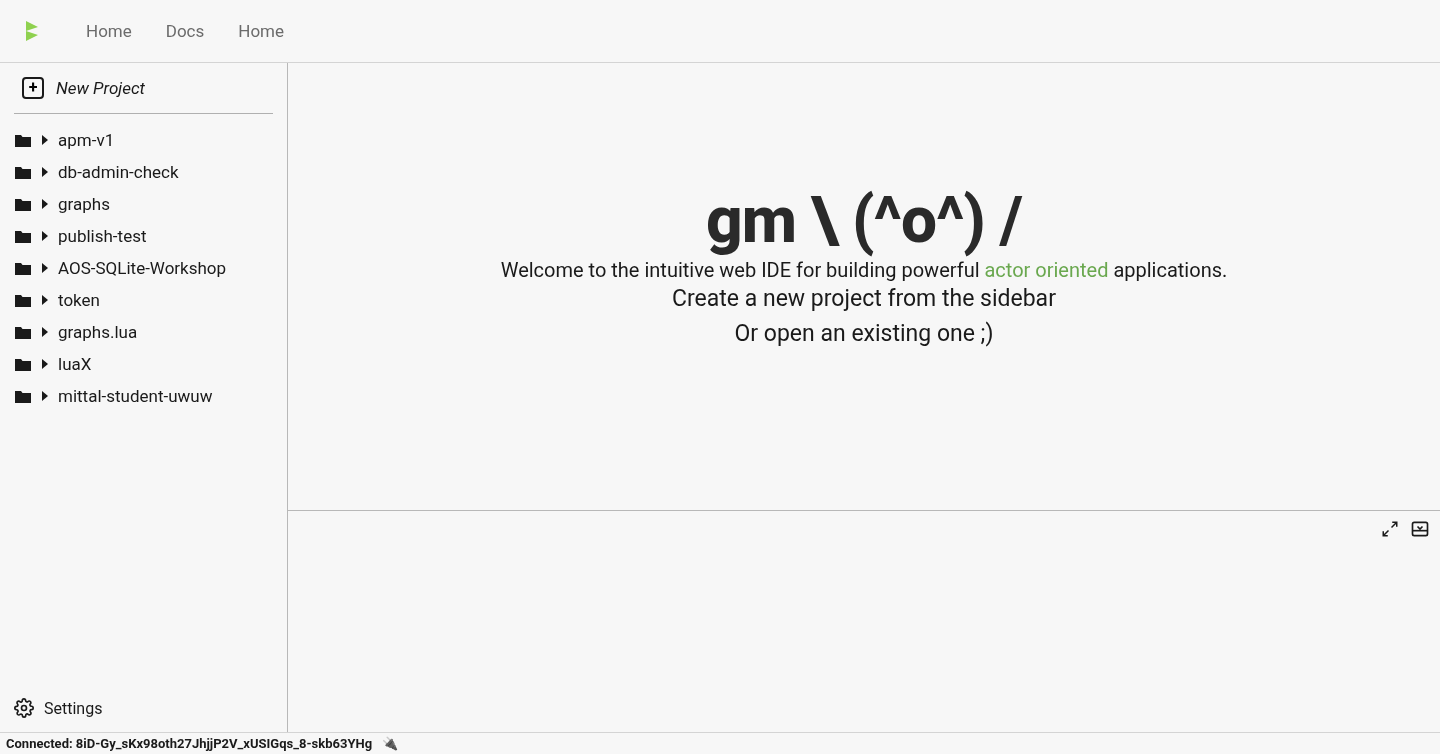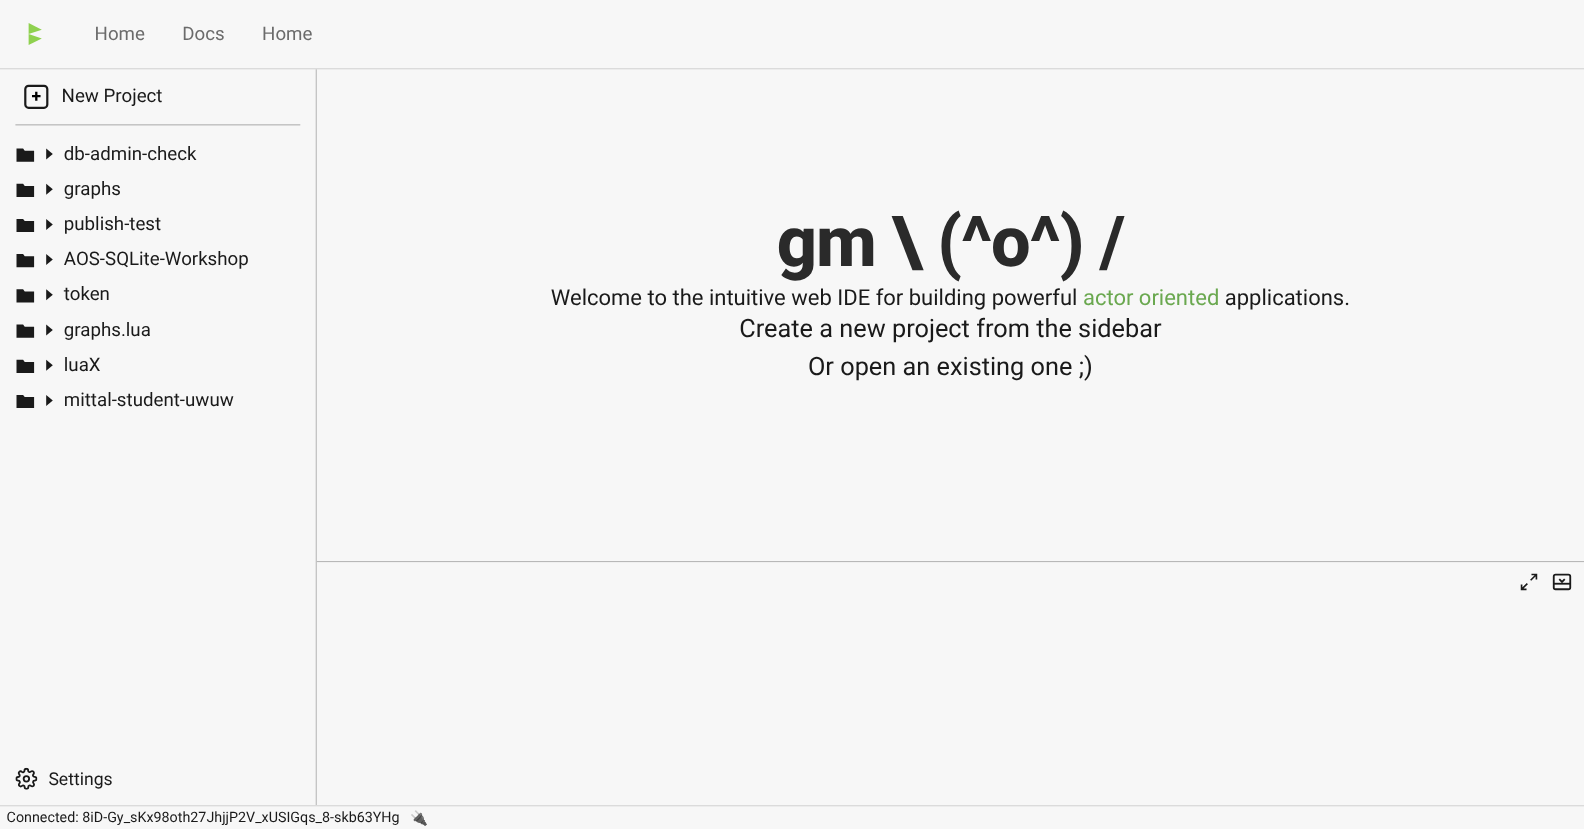--- a/index.html
+++ b/index.html
@@ -79,20 +79,21 @@
       align-items: center;
       justify-content: center;
       font-size: 16px;
       font-weight: bold;
       line-height: 1;
     }
     
     .new-project-label {
       font-size: 17px;
       color: #1a1a1a;
+      font-style: italic;
     }
     
     .divider {
       margin: 0 14px;
       border: none;
       border-top: 1px solid #b0b0b0;
     }
     
     .project-list {
       padding-top: 10px;
@@ -210,20 +211,21 @@
       height: 22px;
       border-top: 1px solid #d4d4d4;
       display: flex;
       align-items: center;
       padding: 0 6px;
       gap: 10px;
       font-size: 13px;
       color: #1a1a1a;
       flex-shrink: 0;
       background: #f7f7f7;
+      font-weight: bold;
     }
     
     .plug-icon {
       font-size: 13px;
     }
   </style>
 </head>
 <body>
 
 <div class="topnav">
@@ -248,20 +250,27 @@
       <span class="new-project-label">New Project</span>
     </div>
     <hr class="divider">
 
     <div class="project-list">
       <div class="project-item">
         <svg class="folder-icon" viewBox="0 0 18 15">
             <path d="M1 2 L7 2 L8.5 4 L17 4 L17 14 L1 14 Z" fill="#1a1a1a"></path>
           </svg>
         <div class="chevron"></div>
+        <span class="project-label">apm-v1</span>
+      </div>
+      <div class="project-item">
+        <svg class="folder-icon" viewBox="0 0 18 15">
+            <path d="M1 2 L7 2 L8.5 4 L17 4 L17 14 L1 14 Z" fill="#1a1a1a"></path>
+          </svg>
+        <div class="chevron"></div>
         <span class="project-label">db-admin-check</span>
       </div>
       <div class="project-item">
         <svg class="folder-icon" viewBox="0 0 18 15">
             <path d="M1 2 L7 2 L8.5 4 L17 4 L17 14 L1 14 Z" fill="#1a1a1a"></path>
           </svg>
         <div class="chevron"></div>
         <span class="project-label">graphs</span>
       </div>
       <div class="project-item">

